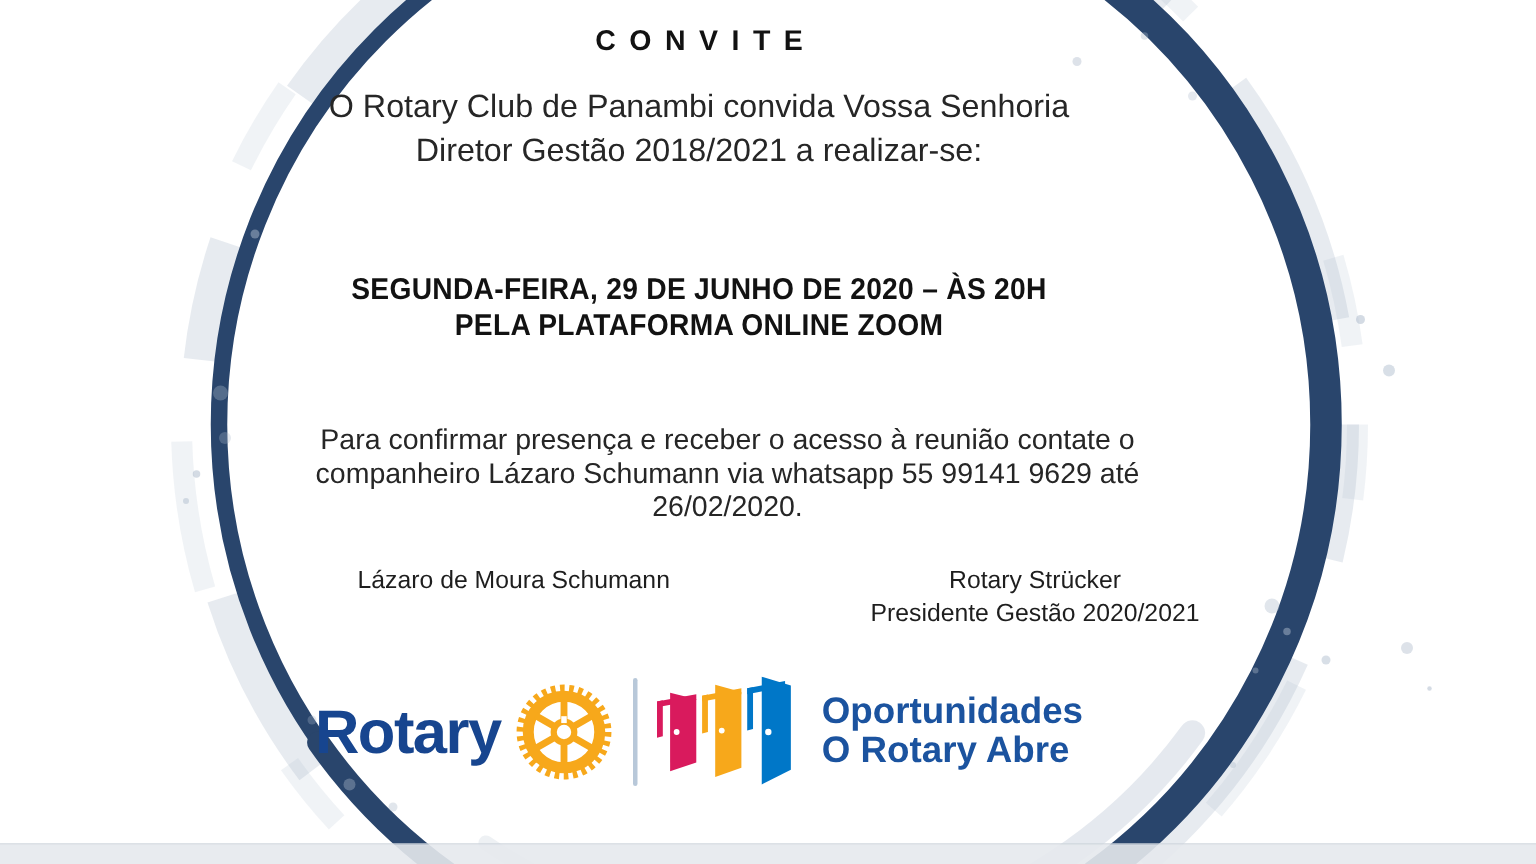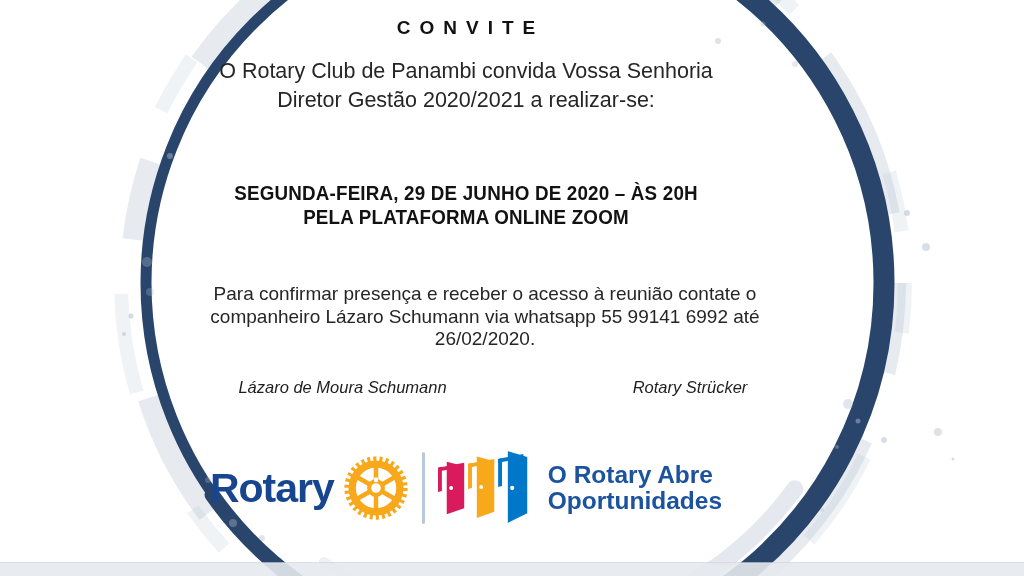--- a/index.html
+++ b/index.html
@@ -24,21 +24,20 @@
     font-size:20px;font-weight:700;line-height:24px;color:var(--heading-black);
     transform:scaleX(.94);transform-origin:50% 50%;letter-spacing:.2px;
   }
   .rsvp{
     position:absolute;top:283px;left:0;right:0;
     font-size:19px;line-height:22.5px;color:var(--text-dark);padding-left:38px;
   }
   .sig{
     position:absolute;top:376px;font-size:16.5px;line-height:22px;color:#1e1e1e;
     text-align:center;
-    font-style:italic;
   }
   .sig.left{left:185px;width:315px;}
   .sig.right{left:535px;width:310px;}
 
   .branding{
     position:absolute;top:442px;left:0;right:0;height:92px;
     display:flex;align-items:center;justify-content:center;
   }
   .wordmark{
     font-size:41px;font-weight:700;color:var(--rotary-blue);
@@ -97,40 +96,41 @@
     <rect x="0" y="562" width="1024" height="1.5" fill="#cdd4dc" opacity="0.7"></rect>
     <rect x="0" y="563" width="1024" height="13" style="fill:var(--bottom-band-grey)" opacity="0.9"></rect>
   </svg>
 
   <div class="content">
 
     <div class="title">CONVITE</div>
 
     <div class="intro">
       <div>O Rotary Club de Panambi convida Vossa Senhoria</div>
-      <div>Diretor Gestão 2020/2021 a realizar-se:</div>
+      <div>Diretor Gestão 2018/2021 a realizar-se:</div>
     </div>
 
     <div class="event">
       <div>SEGUNDA-FEIRA, 29 DE JUNHO DE 2020 – ÀS 20H</div>
       <div>PELA PLATAFORMA ONLINE ZOOM</div>
     </div>
 
     <div class="rsvp">
       <div>Para confirmar presença e receber o acesso à reunião contate o</div>
-      <div>companheiro Lázaro Schumann via whatsapp 55 99141 6992 até</div>
+      <div>companheiro Lázaro Schumann via whatsapp 55 99141 9629 até</div>
       <div>26/02/2020.</div>
     </div>
 
     <div class="sig left">
       <div>Lázaro de Moura Schumann</div>
     </div>
 
     <div class="sig right">
       <div>Rotary Strücker</div>
+      <div>Presidente Gestão 2020/2021</div>
     </div>
 
     <div class="branding">
 
       <div class="wordmark">Rotary</div>
 
       <svg class="wheel" viewBox="-36 -36 72 72" aria-hidden="true">
         <circle r="31" fill="none" style="stroke:var(--rotary-gold)" stroke-width="7" stroke-dasharray="3.3 3.2"></circle>
         <circle r="26" fill="none" style="stroke:var(--rotary-gold)" stroke-width="8"></circle>
         <g style="stroke:var(--rotary-gold)" stroke-width="5">
@@ -162,19 +162,19 @@
 
         <g style="fill:var(--door-azure)">
           <polygon points="62,12 88,7 88,11 62,16"></polygon>
           <polygon points="62,12 66,11.2 66,40 62,41"></polygon>
           <polygon points="72,4 92,10 92,68 72,78"></polygon>
           <circle cx="76.5" cy="42" r="2.2" fill="#ffffff"></circle>
         </g>
       </svg>
 
       <div class="tagline">
+        <div>Oportunidades</div>
         <div>O Rotary Abre</div>
-        <div>Oportunidades</div>
       </div>
 
     </div>
   </div>
 </div>
 
 </body></html>

